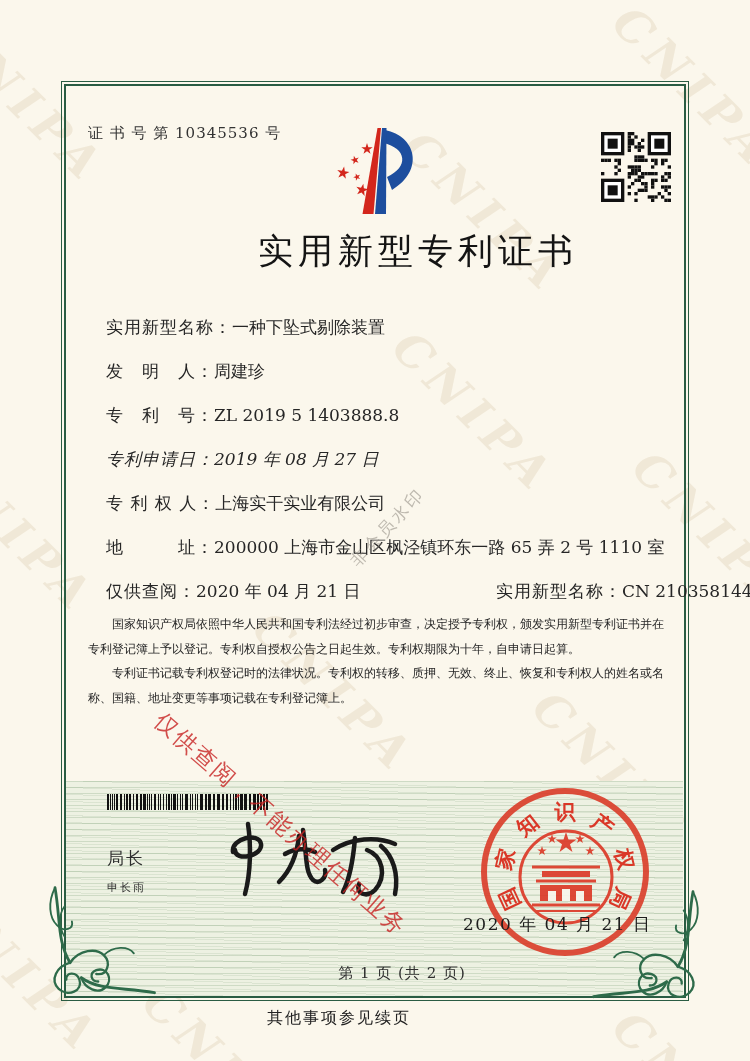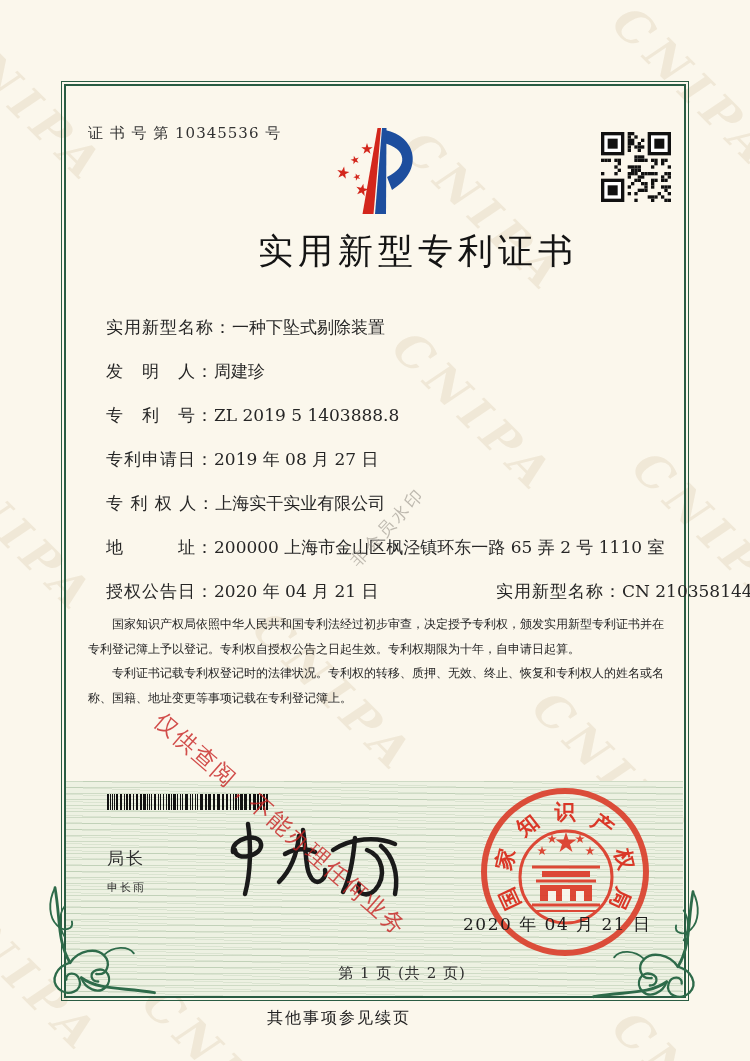--- a/index.html
+++ b/index.html
@@ -259,31 +259,31 @@
 
   <div class="row" style="top:316px;">
     <span class="lab">实用新型名称：</span><span>一种下坠式剔除装置</span>
   </div>
   <div class="row" style="top:360px;">
     <span class="lab">发　明　人：</span><span>周建珍</span>
   </div>
   <div class="row" style="top:404px;">
     <span class="lab">专　利　号：</span><span>ZL 2019 5 1403888.8</span>
   </div>
-  <div class="row" style="top:448px;">
+  <div class="row" style="top:448px;font-style:italic;">
     <span class="lab">专利申请日：</span><span>2019 年 08 月 27 日</span>
   </div>
   <div class="row" style="top:492px;">
     <span class="lab">专 利 权 人：</span><span>上海实干实业有限公司</span>
   </div>
   <div class="row" style="top:536px;">
     <span class="lab">地　　　址：</span><span>200000  上海市金山区枫泾镇环东一路 65 弄 2 号 1110 室</span>
   </div>
   <div class="row" style="top:580px; width:560px;">
-    <span class="lab">授权公告日：</span><span>2020 年 04 月 21 日</span>
+    <span class="lab">仅供查阅：</span><span>2020 年 04 月 21 日</span>
     <span class="grant-no"><span class="lab">实用新型名称：</span><span>CN 210358144 U</span></span>
   </div>
 
   <div class="body-text">
     <p>国家知识产权局依照中华人民共和国专利法经过初步审查，决定授予专利权，颁发实用新型专利证书并在专利登记簿上予以登记。专利权自授权公告之日起生效。专利权期限为十年，自申请日起算。</p>
     <p>专利证书记载专利权登记时的法律状况。专利权的转移、质押、无效、终止、恢复和专利权人的姓名或名称、国籍、地址变更等事项记载在专利登记簿上。</p>
   </div>
 
   <div class="wm-gray">非会员水印</div>
 

